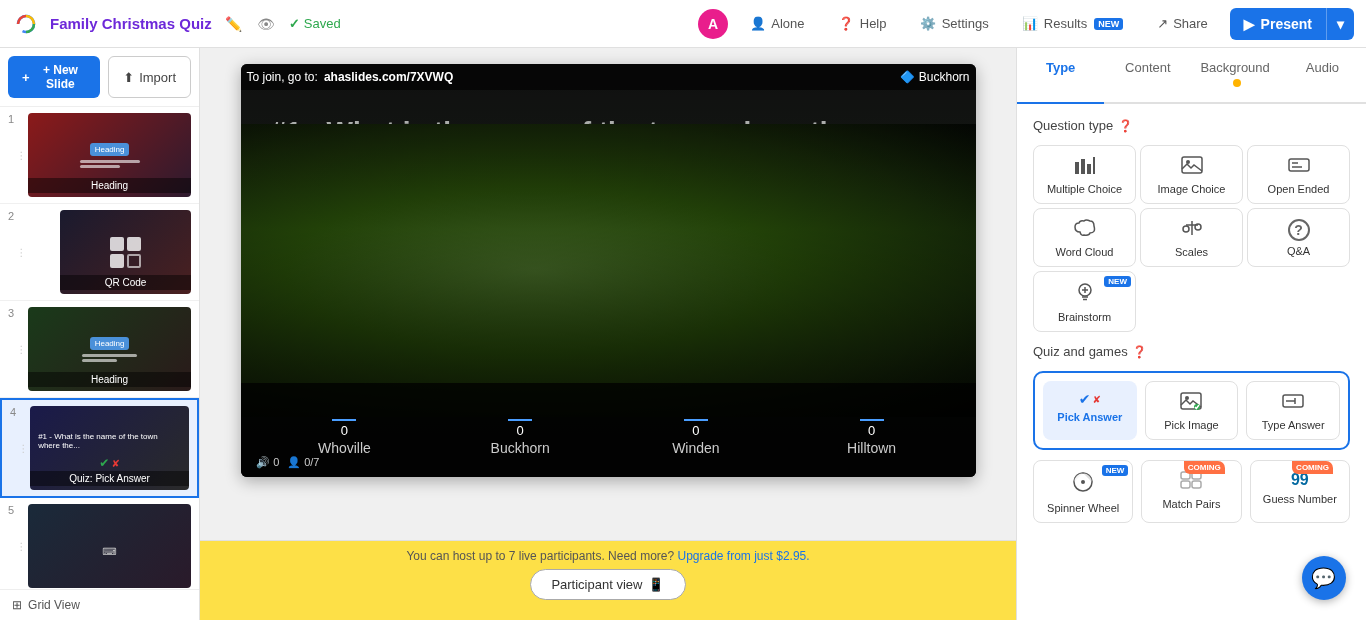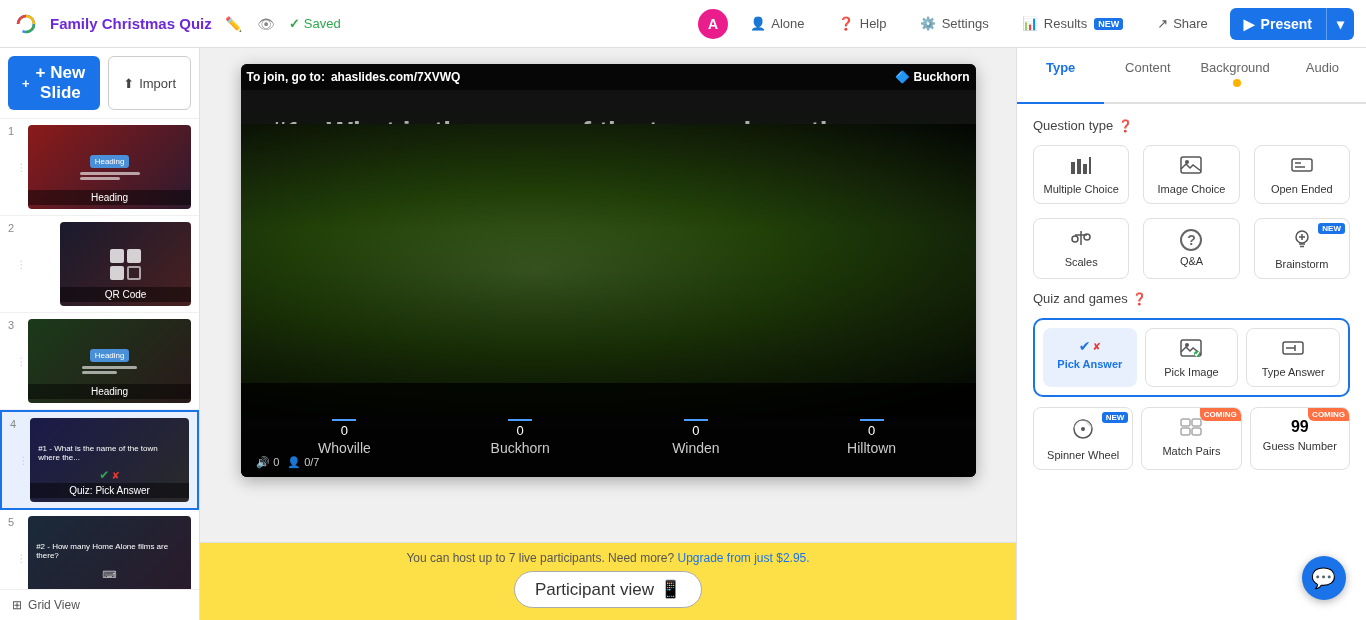--- a/index.html
+++ b/index.html
@@ -59,42 +59,42 @@
     .answer-item { text-align: center; color: #fff; flex: 1; }
     .answer-bar-wrap { height: 30px; display: flex; align-items: flex-end; justify-content: center; margin-bottom: 2px; }
     .answer-bar { width: 24px; height: 2px; background: #4a9eff; }
     .answer-score { font-size: 13px; color: #fff; margin-bottom: 2px; }
     .answer-label { font-size: 14px; color: #ccc; }
     .canvas-footer-text { color: #ccc; font-size: 11px; display: flex; gap: 8px; }
 
     
     .bottom-bar { padding: 8px 16px; background: #fde047; border-top: 1px solid #e0e0e0; text-align: center; font-size: 12px; color: #555; }
     .bottom-bar a { color: #1a73e8; text-decoration: none; }
-    .participant-btn { margin: 6px auto 4px; display: flex; align-items: center; justify-content: center; gap: 6px; border: 1.5px solid #aaa; border-radius: 20px; padding: 7px 20px; width: fit-content; font-size: 17px; color: #333; cursor: pointer; background: #fff; }
+    .participant-btn { margin: 6px auto 12px; display: flex; align-items: center; justify-content: center; gap: 6px; border: 1.5px solid #aaa; border-radius: 20px; padding: 7px 20px; width: fit-content; font-size: 13px; color: #333; cursor: pointer; background: #fff; }
 
     
     .right-panel { width: 350px; background: #fff; border-left: 1px solid #e0e0e0; display: flex; flex-direction: column; overflow-y: auto; flex-shrink: 0; }
     .panel-tabs { display: flex; border-bottom: 2px solid #e0e0e0; }
     .panel-tab { flex: 1; text-align: center; padding: 12px 6px; font-size: 13px; color: #666; cursor: pointer; position: relative; }
     .panel-tab.active { color: #1a73e8; font-weight: 600; }
     .panel-tab.active::after { content: ''; position: absolute; bottom: -2px; left: 0; right: 0; height: 2px; background: #1a73e8; }
     .panel-tab .badge-dot { display: inline-block; width: 8px; height: 8px; background: #ffb300; border-radius: 50%; margin-left: 3px; }
 
     .panel-section { padding: 14px 16px 8px; }
     .panel-section-title { font-size: 13px; color: #444; font-weight: 500; margin-bottom: 12px; display: flex; align-items: center; gap: 5px; }
     .panel-section-title .help-icon { color: #aaa; font-size: 12px; cursor: pointer; }
 
     
-    .type-grid { display: grid; grid-template-columns: repeat(3, 1fr); gap: 14px; margin-bottom: 12px; }
+    .type-grid { display: grid; grid-template-columns: repeat(3, 1fr); gap: 4px; margin-bottom: 12px; }
     .type-card { border: 1.5px solid #e0e0e0; border-radius: 8px; padding: 10px 6px 8px; text-align: center; cursor: pointer; position: relative; transition: all 0.15s; }
     .type-card.selected { border-color: #1a73e8; background: #e8f0fe; }
     .type-card .tc-icon { font-size: 20px; color: #555; margin-bottom: 4px; }
     .type-card .tc-label { font-size: 11px; color: #333; }
     .type-card .new-badge { position: absolute; top: 4px; right: 4px; background: #1a73e8; color: #fff; font-size: 8px; padding: 1px 4px; border-radius: 3px; font-weight: bold; }
-    .type-card .coming-badge { position: absolute; top: 0; right: 0; background: #ff7043; color: #fff; font-size: 8px; padding: 2px 4px; border-radius: 0 7px 0 6px; font-weight: bold; transform: rotate(0deg); }
+    .type-card .coming-badge { position: absolute; top: 0; right: 16px; background: #ff7043; color: #fff; font-size: 8px; padding: 2px 4px; border-radius: 0 7px 0 6px; font-weight: bold; transform: rotate(0deg); }
 
     
     .quiz-group { border: 2px solid #1a73e8; border-radius: 10px; padding: 8px; margin-bottom: 10px; }
     .quiz-group-inner { display: grid; grid-template-columns: repeat(3, 1fr); gap: 8px; }
 
     
     .bottom-type-grid { display: grid; grid-template-columns: repeat(3, 1fr); gap: 8px; }
 
     
     .sidebar-footer { padding: 8px 12px; border-top: 1px solid #eee; display: flex; align-items: center; gap: 6px; color: #555; font-size: 12px; cursor: pointer; }
@@ -172,21 +172,21 @@
   </div>
 </div>
 
 <div class="main">
 
   <div class="sidebar">
 
     <div class="sidebar-top">
       <button class="btn-new-slide">
         <span>+</span>
-        <span style="font-size:17px">+ New Slide</span>
+        <span style="font-size:12px">+ New Slide</span>
       </button>
       <button class="btn-import">
         <span>⬆</span>
         <span>Import</span>
       </button>
     </div>
 
     <div class="slide-list">
 
       <div class="slide-item">
@@ -248,21 +248,20 @@
           </div>
           <div class="slide-label">Quiz: Pick Answer</div>
         </div>
       </div>
 
       <div class="slide-item">
         <span class="slide-num">5</span>
         <span class="slide-drag">⋮</span>
         <div class="slide-thumb thumb-5">
           <div class="slide-thumb-content" style="padding-top:8px;">
-            <div style="font-size:8px;color:#fff;padding:2px 4px;text-align:left;width:100%;">#2 - How many Home Alone films are there?</div>
             <div style="margin-top:4px;">
               <span style="font-size:10px;color:#ccc;">⌨</span>
             </div>
           </div>
         </div>
       </div>
 
     </div>
 
     <div class="sidebar-footer">
@@ -272,21 +271,21 @@
   </div>
 
   <div class="canvas-area">
     <div class="canvas-wrap">
       <div class="slide-canvas">
 
         <div class="grinch-face"></div>
 
         <div style="position:absolute;top:0;left:0;right:0;bottom:0;background:linear-gradient(180deg, rgba(0,0,0,0.4) 0%, rgba(0,30,0,0.2) 40%, rgba(0,0,0,0.7) 100%);z-index:1;"></div>
 
-        <div class="canvas-join" style="z-index:3;font-weight:bold;">
+        <div class="canvas-join" style="z-index:3;">
           <span>To join, go to:</span>
           <strong>ahaslides.com/7XVWQ</strong>
           <span style="margin-left:auto;">🔷 <span>Buckhorn</span></span>
         </div>
 
         <div class="canvas-question" style="z-index:3;">#1 - What is the name of the town where the Grinch lives?</div>
 
         <div class="canvas-answers" style="z-index:3;">
           <div class="answer-row">
             <div class="answer-item">
@@ -391,20 +390,28 @@
           <div class="tc-icon">
             <svg width="22" height="18" viewBox="0 0 22 18">
                 <rect x="1" y="3" width="20" height="12" rx="2" fill="none" stroke="#555" stroke-width="1.5"></rect>
                 <line x1="4" y1="7" x2="10" y2="7" stroke="#555" stroke-width="1.5"></line>
                 <line x1="4" y1="11" x2="14" y2="11" stroke="#555" stroke-width="1.5"></line>
               </svg>
           </div>
           <div class="tc-label">Open Ended</div>
         </div>
 
+        <div class="type-card">
+          <div class="tc-icon">
+            <svg width="22" height="18" viewBox="0 0 22 18">
+                <path d="M6 13 Q1 13 1 8 Q1 4 5 4 Q6 1 10 2 Q12 0 16 2 Q20 2 20 7 Q22 14 16 14 Q15 17 10 16 Q7 17 6 13 Z" fill="none" stroke="#555" stroke-width="1.5"></path>
+              </svg>
+          </div>
+          <div class="tc-label">Word Cloud</div>
+        </div>
 
         <div class="type-card">
           <div class="tc-icon">
             <svg width="22" height="18" viewBox="0 0 22 18">
                 <line x1="11" y1="2" x2="11" y2="16" stroke="#555" stroke-width="1.5"></line>
                 <line x1="5" y1="6" x2="17" y2="6" stroke="#555" stroke-width="1.5"></line>
                 <circle cx="5" cy="10" r="3" fill="none" stroke="#555" stroke-width="1.5"></circle>
                 <circle cx="17" cy="8" r="3" fill="none" stroke="#555" stroke-width="1.5"></circle>
               </svg>
           </div>
@@ -500,21 +507,21 @@
                 <rect x="12" y="1" width="9" height="7" rx="2" fill="none" stroke="#aaa" stroke-width="1.5"></rect>
                 <rect x="1" y="10" width="9" height="7" rx="2" fill="none" stroke="#aaa" stroke-width="1.5"></rect>
                 <rect x="12" y="10" width="9" height="7" rx="2" fill="none" stroke="#aaa" stroke-width="1.5"></rect>
               </svg>
           </div>
           <div class="tc-label">Match Pairs</div>
         </div>
 
         <div class="type-card">
           <div class="coming-badge">COMING</div>
-          <div class="tc-icon" style="font-size:16px;font-weight:bold;color:#000000;">99</div>
+          <div class="tc-icon" style="font-size:16px;font-weight:bold;color:#0369a1;">99</div>
           <div class="tc-label">Guess Number</div>
         </div>
 
       </div>
 
     </div>
 
   </div>
 </div>
 

